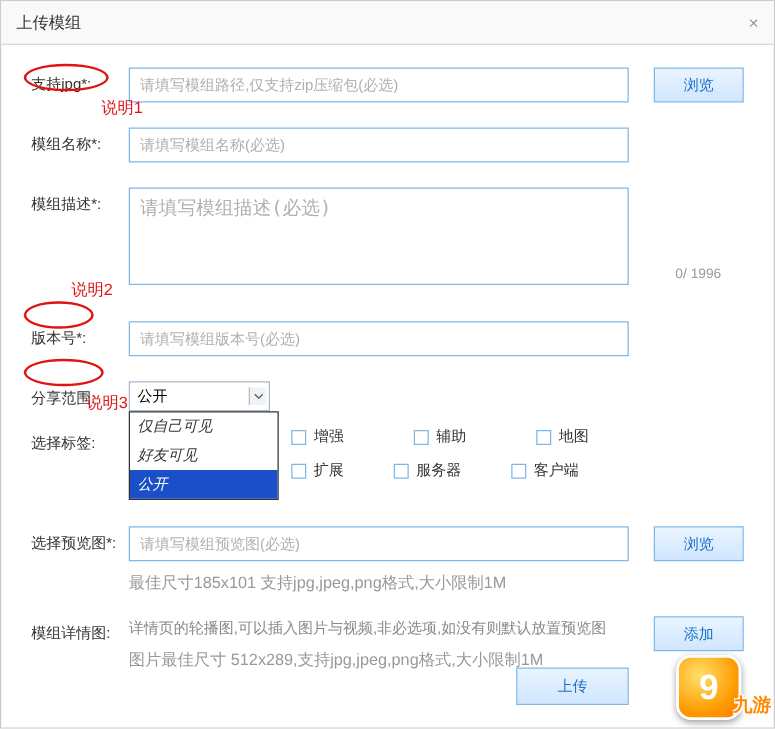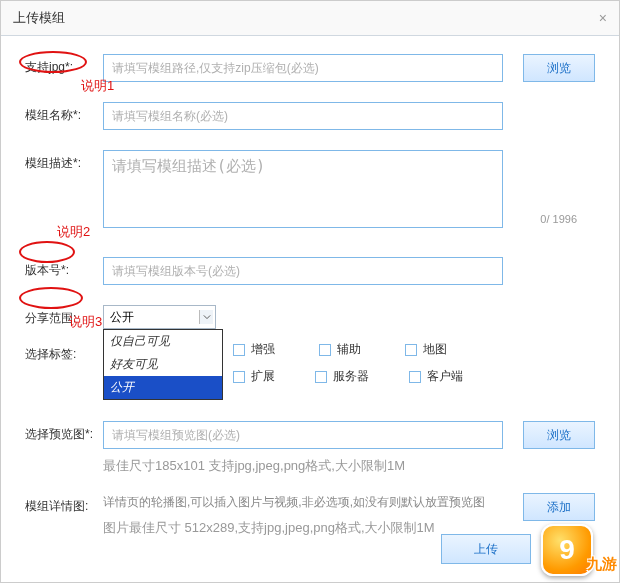--- a/index.html
+++ b/index.html
@@ -149,21 +149,21 @@
     .ann-label {
       position: absolute;
       color: #e01212;
       font-size: 13px;
       font-weight: normal;
       pointer-events: none;
     }
     .submit-area {
       position: absolute;
       bottom: 18px;
-      right: 88px;
+      right: 116px;
     }
     .submit-btn {
       width: 90px;
       height: 30px;
     }
     .logo {
       position: absolute;
       right: 6px;
       bottom: 6px;
       width: 92px;
@@ -249,21 +249,21 @@
             <div class="dropdown-item">好友可见</div>
             <div class="dropdown-item selected">公开</div>
           </div>
         </div>
       </div>
     </div>
 
     <div class="row" style="margin-bottom:36px">
       <div class="label">选择标签:</div>
       <div class="field" style="padding-left:130px">
-        <div style="display:flex; gap:44px; margin-bottom:10px">
+        <div style="display:flex; gap:56px; margin-bottom:10px">
           <label class="cb">
               <span class="cb-box"></span>
               <span>增强</span>
             </label>
           <label class="cb">
               <span class="cb-box"></span>
               <span>辅助</span>
             </label>
           <label class="cb">
               <span class="cb-box"></span>

